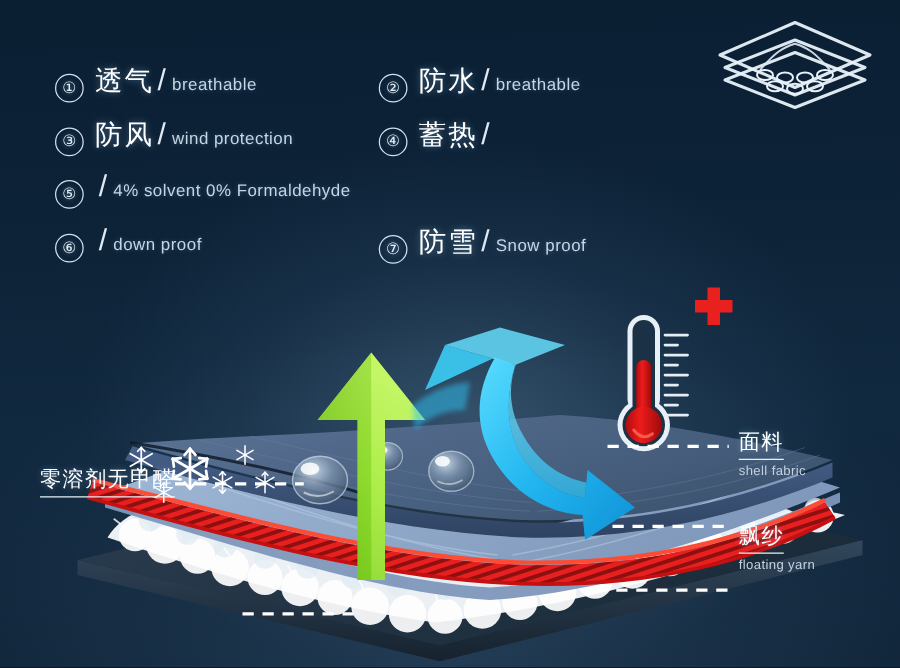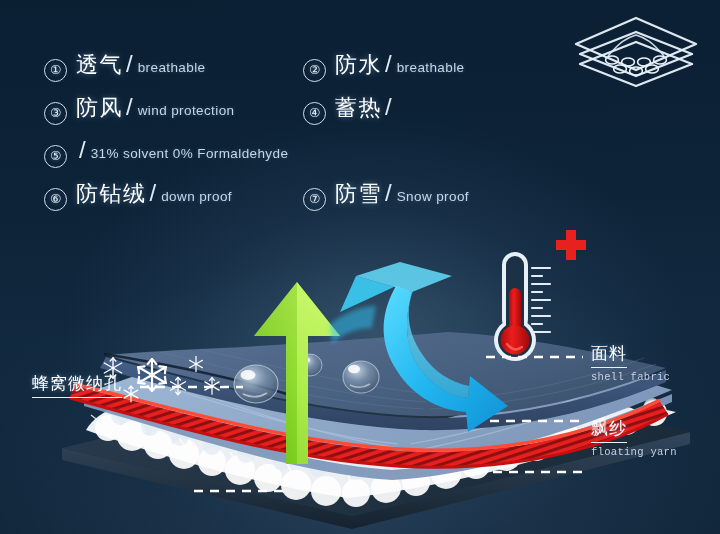--- a/index.html
+++ b/index.html
@@ -46,21 +46,21 @@
   .callout{position:absolute;white-space:nowrap;}
   .cl-cn{
     font-family:"DejaVu Sans","Liberation Sans",sans-serif;
     font-size:17px;color:#ffffff;letter-spacing:1px;
     border-bottom:1.3px solid #e8f1f8;padding-bottom:2px;display:inline-block;
     text-shadow:0 0 5px rgba(150,200,240,.45);
   }
   .cl-en{
     display:block;font-size:10.5px;color:#c2d2e0;letter-spacing:.3px;margin-top:3px;
   }
-  .cl-right .cl-cn,.cl-right .cl-en{text-align:left;font-family:Liberation Mono, monospace;}
+  .cl-right .cl-cn,.cl-right .cl-en{text-align:left;}
   .cl-left{text-align:left;}
 </style>
 </head>
 <body>
 
 <div id="poster">
 
   <div class="logo">
     <svg width="132" height="76" viewBox="0 0 132 76" xmlns="http://www.w3.org/2000/svg">
       <g fill="none" stroke="#e9f2fa" stroke-width="2.4" stroke-linejoin="round">
@@ -108,26 +108,25 @@
 
     <div class="feat" style="left:303px;top:59px;">
       <span class="fnum">④</span>
       <span class="fcn">蓄热</span>
       <span class="fslash">/</span>
     </div>
 
     <div class="feat" style="left:44px;top:102px;">
       <span class="fnum">⑤</span>
       <span class="fslash">/</span>
-      <span class="fen">31% solvent 0% Formaldehyde</span>
+      <span class="fen">4% solvent 0% Formaldehyde</span>
     </div>
 
     <div class="feat" style="left:44px;top:145px;">
       <span class="fnum">⑥</span>
-      <span class="fcn">防钻绒</span>
       <span class="fslash">/</span>
       <span class="fen">down proof</span>
     </div>
 
     <div class="feat" style="left:303px;top:145px;">
       <span class="fnum">⑦</span>
       <span class="fcn">防雪</span>
       <span class="fslash">/</span>
       <span class="fen">Snow proof</span>
     </div>
@@ -454,18 +453,18 @@
     </div>
 
     <div class="callout cl-right" style="left:591px;top:190px;margin-top:11px;">
       <span class="cl-cn">飘纱</span>
       <span class="cl-en">floating yarn</span>
     </div>
 
 
     
     <div class="callout cl-left" style="left:32px;top:156px;">
-      <span class="cl-cn">蜂窝微纳孔</span>
+      <span class="cl-cn">零溶剂无甲醛</span>
     </div>
 
   </div>
 
 </div>
 
 </body></html>

